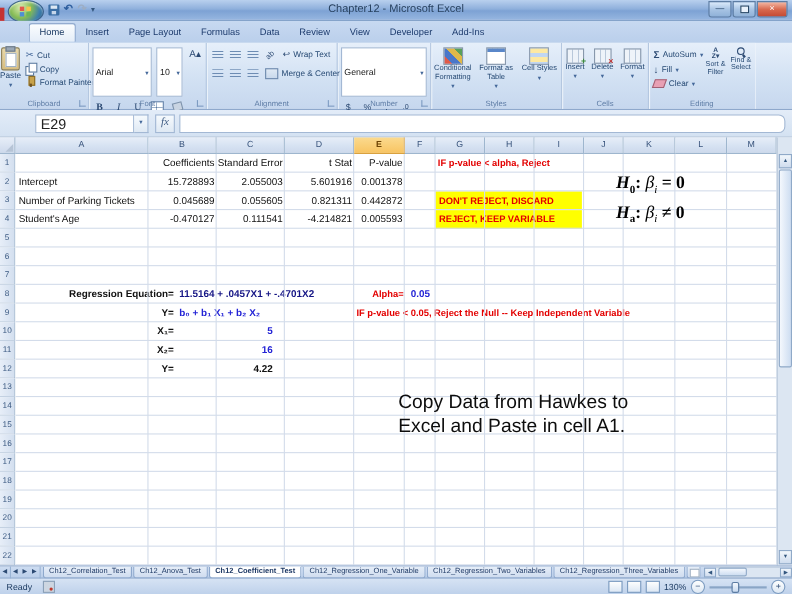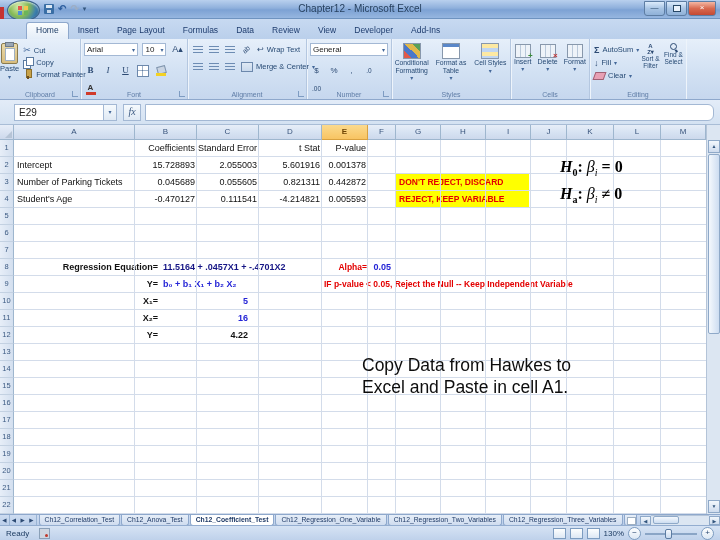--- a/index.html
+++ b/index.html
@@ -47,21 +47,21 @@
   .ic-paste::after{content:"";position:absolute;left:3px;top:4px;width:8px;height:11px;background:#fff;border:1px solid #9fb0c2;}
   .ic-cut{color:#44689a;font-size:9px;line-height:9px;}
   .ic-copy{position:relative;width:10px;height:11px;}
   .ic-copy::before{content:"";position:absolute;left:0;top:3px;width:6px;height:7px;background:#fff;border:1px solid #5a7aa0;}
   .ic-copy::after{content:"";position:absolute;left:3px;top:0;width:6px;height:7px;background:#fff;border:1px solid #5a7aa0;}
   .ic-fp{width:10px;height:10px;position:relative;}
   .ic-fp::before{content:"";position:absolute;left:3px;top:0;width:4px;height:7px;background:#c8a24a;border:1px solid #8a6d2a;}
   .ic-fp::after{content:"";position:absolute;left:4px;bottom:0;width:2px;height:3px;background:#6d4f20;}
   
   .selbox{display:inline-flex;justify-content:space-between;align-items:center;background:#fff;
-    border:1px solid #a3b8d4;font-size:8px;color:#222;height:11px;padding:0 2px;vertical-align:top;}
+    border:1px solid #a3b8d4;font-size:8px;color:#222;height:11px;padding:16px 2px;vertical-align:top;}
   .fbtn{display:inline-block;min-width:11px;height:11px;border:1px solid transparent;font-size:9px;
     line-height:11px;text-align:center;color:#2c4a73;vertical-align:top;}
   .serif{font-family:"Liberation Serif",serif;}
   .ic-border{display:inline-block;width:10px;height:10px;border:1px solid #6c88ac;
     background:linear-gradient(#fff,#fff),linear-gradient(90deg,transparent 4px,#9db1c9 4px,#9db1c9 5px,transparent 5px),linear-gradient(transparent 4px,#9db1c9 4px,#9db1c9 5px,transparent 5px);
     background-blend-mode:multiply;vertical-align:middle;}
   .ic-fill{display:inline-block;width:10px;height:10px;position:relative;vertical-align:middle;}
   .ic-fill::before{content:"";position:absolute;left:1px;top:0;width:7px;height:6px;background:#c9d4e2;border:1px solid #7d93ad;transform:rotate(-15deg);}
   .ic-fill::after{content:"";position:absolute;left:0;bottom:0;width:10px;height:3px;background:#f3d123;}
   .ic-fontcolor{display:inline-block;width:10px;height:10px;position:relative;font-size:8px;font-weight:bold;color:#333;line-height:8px;text-align:center;vertical-align:middle;}
@@ -92,22 +92,22 @@
   .ic-sigma{color:#2c4a73;font-size:9px;font-weight:bold;}
   .ic-fill-dn{color:#2c4a73;font-size:9px;}
   .ic-clear{display:inline-block;width:9px;height:6px;background:#e8a0b4;border:1px solid #a06074;transform:skewX(-20deg);}
   .ic-az{font-size:6px;line-height:6px;color:#2c4a73;font-weight:bold;text-align:center;}
   .ic-find{display:inline-block;width:8px;height:8px;position:relative;}
   .ic-find::before{content:"";position:absolute;left:0;top:0;width:5px;height:5px;border:1.5px solid #2c4a73;border-radius:50%;}
   .ic-find::after{content:"";position:absolute;right:0;bottom:0;width:3px;height:1.5px;background:#2c4a73;transform:rotate(45deg);}
   
   .fbar{position:absolute;left:0;top:100px;width:720px;height:24px;background:linear-gradient(#e3ecf8,#d4e2f2);
     border-bottom:1px solid #a9bdd6;display:flex;align-items:center;}
-  .namebox{width:84px;height:15px;background:#fff;border:1px solid #a3b8d4;margin-left:14px;
-    font-size:10px;line-height:15px;padding-left:4px;color:#222;}
+  .namebox{width:84px;height:15px;background:#fff;border:1px solid #a3b8d4;margin-left:32px;
+    font-size:13px;line-height:15px;padding-left:4px;color:#222;}
   .namedd{width:12px;height:15px;border:1px solid #a3b8d4;border-left:none;background:linear-gradient(#f6fafd,#dfe9f4);
     font-size:6px;text-align:center;line-height:15px;color:#44689a;}
   .fxbtn{width:16px;height:15px;margin-left:6px;background:linear-gradient(#f6fafd,#dfe9f4);border:1px solid #a3b8d4;
     font-family:"Liberation Serif",serif;font-style:italic;font-size:10px;line-height:14px;text-align:center;color:#3c5a82;}
   .ffield{flex:1;height:15px;background:#fff;border:1px solid #a3b8d4;border-radius:0 6px 6px 0;margin:0 6px 0 4px;}
   
   .colstrip{position:absolute;left:0;top:125px;width:706px;height:15px;display:flex;}
   .corner{width:14px;height:15px;background:linear-gradient(#e7eef8,#cdd9ec);border-right:1px solid #9eb6ce;border-bottom:1px solid #9eb6ce;position:relative;box-sizing:border-box;}
   .corner::after{content:"";position:absolute;right:1px;bottom:1px;border-left:7px solid transparent;border-bottom:7px solid #b6c4d6;}
   .colhead{height:15px;box-sizing:border-box;border-right:1px solid #9eb6ce;border-bottom:1px solid #9eb6ce;
@@ -425,20 +425,21 @@
       <div class="rowhead">21</div>
       <div class="rowhead">22</div>
     </div>
 
   <div class="gridbody" id="gridbody">
 
     <div class="cell num" style="left:40px;width:141px;top:0">Coefficients</div>
     <div class="cell num" style="left:100px;width:143px;top:0">Standard Error</div>
     <div class="cell num" style="left:160px;width:146px;top:0">t Stat</div>
     <div class="cell num" style="left:240px;width:112px;top:0">P-value</div>
+    <div class="cell red" style="left:384px;top:0">IF p-value &lt; alpha, Reject</div>
 
     <div class="cell" style="left:3px;top:17px">Intercept</div>
     <div class="cell num" style="left:40px;width:141px;top:17px">15.728893</div>
     <div class="cell num" style="left:100px;width:143px;top:17px">2.055003</div>
     <div class="cell num" style="left:160px;width:146px;top:17px">5.601916</div>
     <div class="cell num" style="left:240px;width:112px;top:17px">0.001378</div>
 
     <div class="cell" style="left:3px;top:34px">Number of Parking Tickets</div>
     <div class="cell num" style="left:40px;width:141px;top:34px">0.045689</div>
     <div class="cell num" style="left:100px;width:143px;top:34px">0.055605</div>

